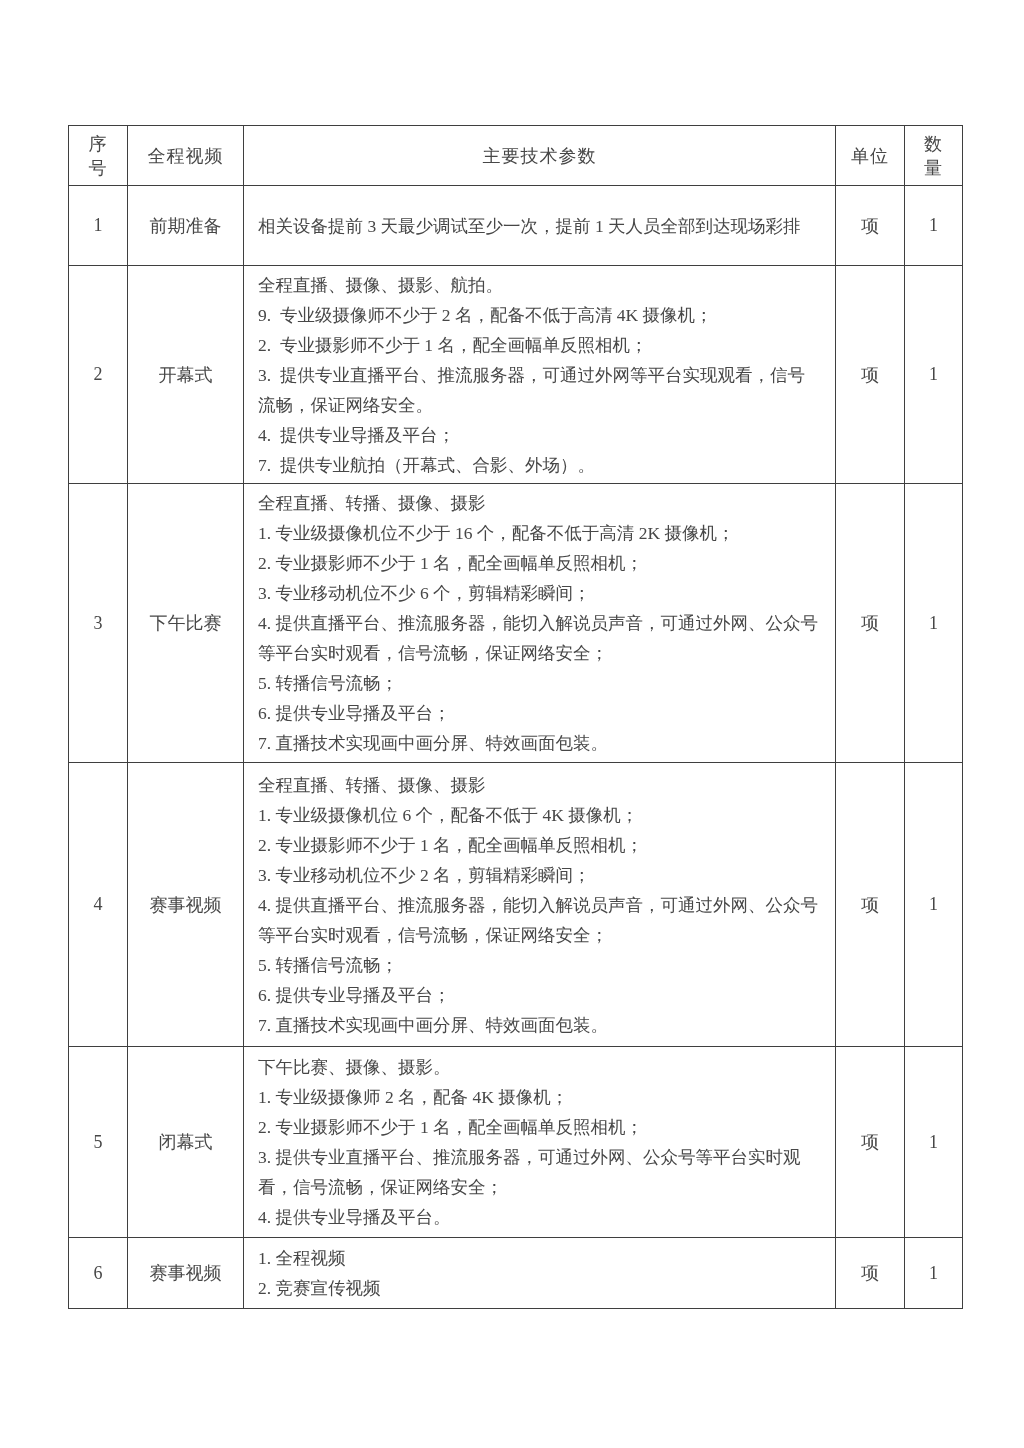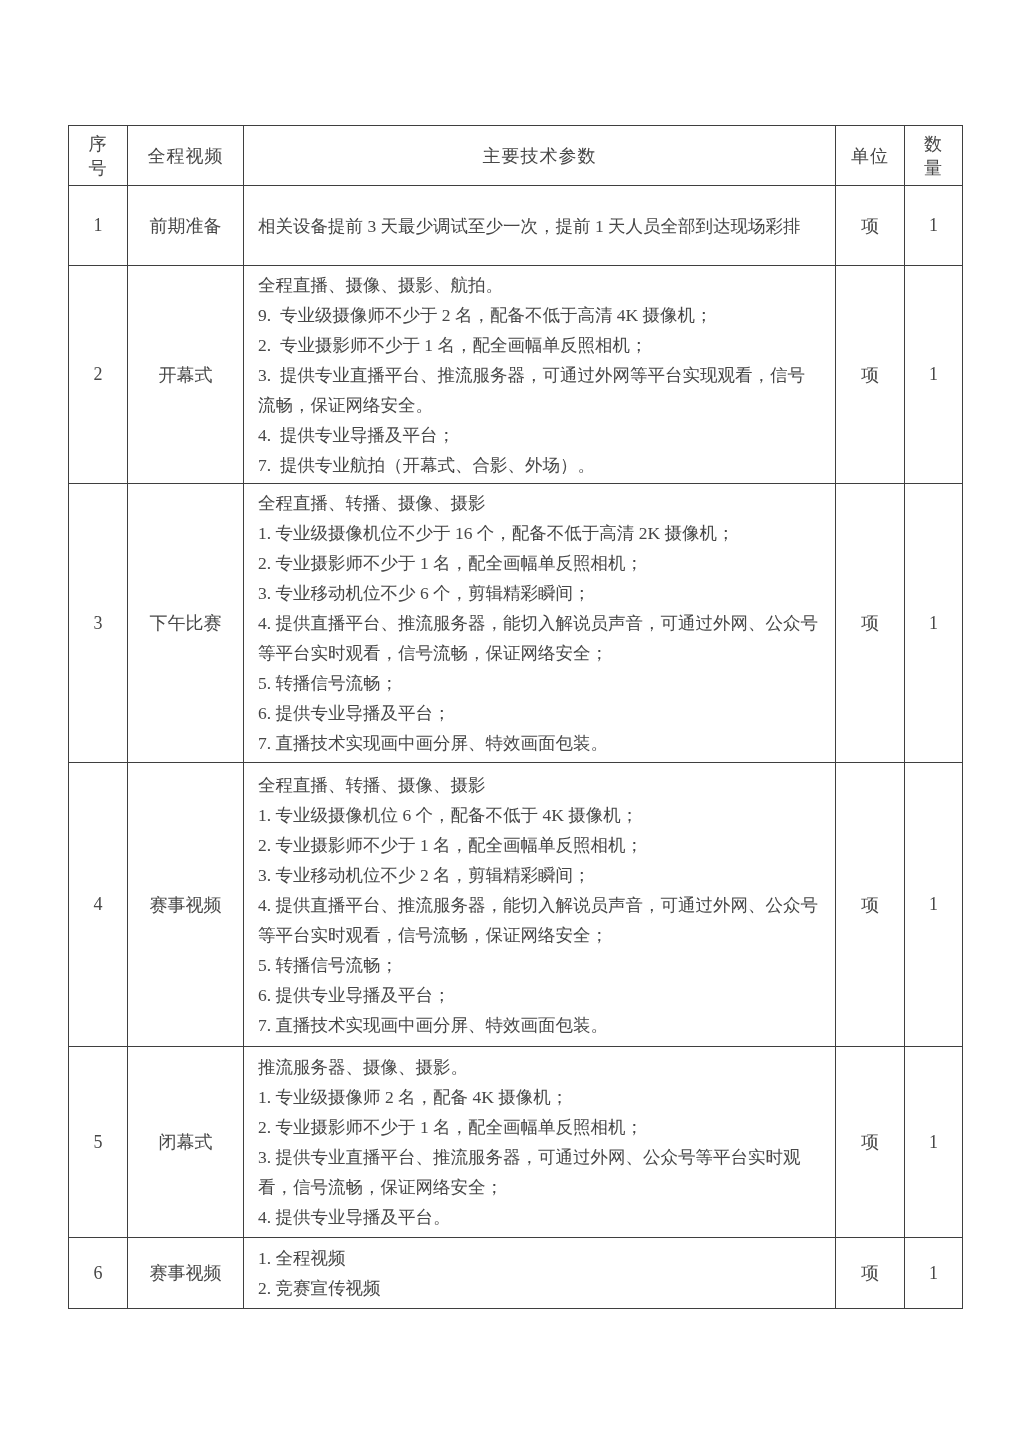--- a/index.html
+++ b/index.html
@@ -134,21 +134,21 @@
             <div class="param-line">7. 直播技术实现画中画分屏、特效画面包装。</div>
           </td>
     <td class="c-center">项</td>
     <td class="c-center">1</td>
   </tr>
 
   <tr>
     <td class="c-center">5</td>
     <td class="c-center">闭幕式</td>
     <td class="params-cell">
-            <div class="param-line">推流服务器、摄像、摄影。</div>
+            <div class="param-line">下午比赛、摄像、摄影。</div>
             <div class="param-line">1. 专业级摄像师 2 名，配备 4K 摄像机；</div>
             <div class="param-line">2. 专业摄影师不少于 1 名，配全画幅单反照相机；</div>
             <div class="param-line">3. 提供专业直播平台、推流服务器，可通过外网、公众号等平台实时观看，信号流畅，保证网络安全；</div>
             <div class="param-line">4. 提供专业导播及平台。</div>
           </td>
     <td class="c-center">项</td>
     <td class="c-center">1</td>
   </tr>
 
   <tr>

